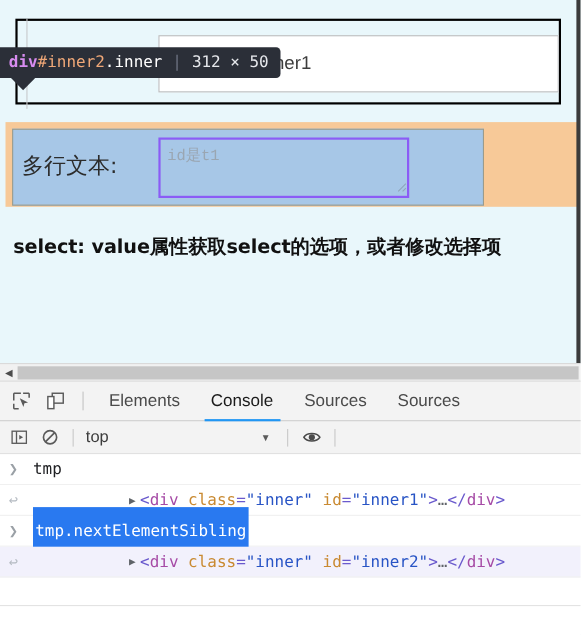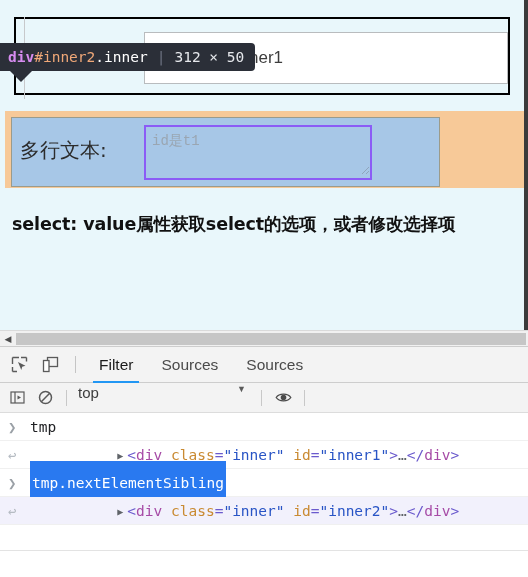--- a/index.html
+++ b/index.html
@@ -177,21 +177,21 @@
     display: flex; align-items: center;
   }
   .ct-icon {
     width: 28px; height: 28px;
     display: flex; align-items: center; justify-content: center;
     color: #5a5a5a;
   }
   .ct-icon:first-child { margin-left: 3px; }
   .ct-sep { width: 1px; height: 16px; background: #c8c8c8; margin: 0 7px; }
   .ct-context {
-    display: flex; align-items: flex-start;
+    display: flex; align-items: center;
     min-width: 180px; height: 28px;
     font-size: 15px; color: #3c3c3c;
     padding-left: 4px;
   }
   .ct-context .caret { margin-left: auto; margin-right: 8px; font-size: 9px; color: #5a5a5a; }
   .ct-filter {
     flex: 1; height: 28px;
     display: flex; align-items: center;
     background: #ffffff;
     padding-left: 10px;
@@ -297,21 +297,22 @@
         </svg>
       </div>
       <div class="dt-iconbtn">
         <svg width="17" height="17" viewBox="0 0 17 17">
           <rect x="5.5" y="1.5" width="10" height="9" stroke="#5a5a5a" stroke-width="1.3" fill="none"></rect>
           <rect x="1.5" y="4.5" width="5.5" height="11" stroke="#5a5a5a" stroke-width="1.3" fill="#ffffff"></rect>
         </svg>
       </div>
       <div class="dt-divider"></div>
 
-      <div class="dt-tab active">Filter</div>
+      <div class="dt-tab">Elements</div>
+      <div class="dt-tab active">Console</div>
       <div class="dt-tab">Sources</div>
       <div class="dt-tab">Sources</div>
       <div class="dt-tab clipped">P</div>
     </div>
 
     <div class="console-toolbar">
       <div class="ct-icon">
         <svg width="15" height="15" viewBox="0 0 15 15">
           <rect x="1" y="2" width="13" height="11" stroke="#5a5a5a" stroke-width="1.2" fill="none"></rect>
           <line x1="5" y1="2" x2="5" y2="13" stroke="#5a5a5a" stroke-width="1.2"></line>

